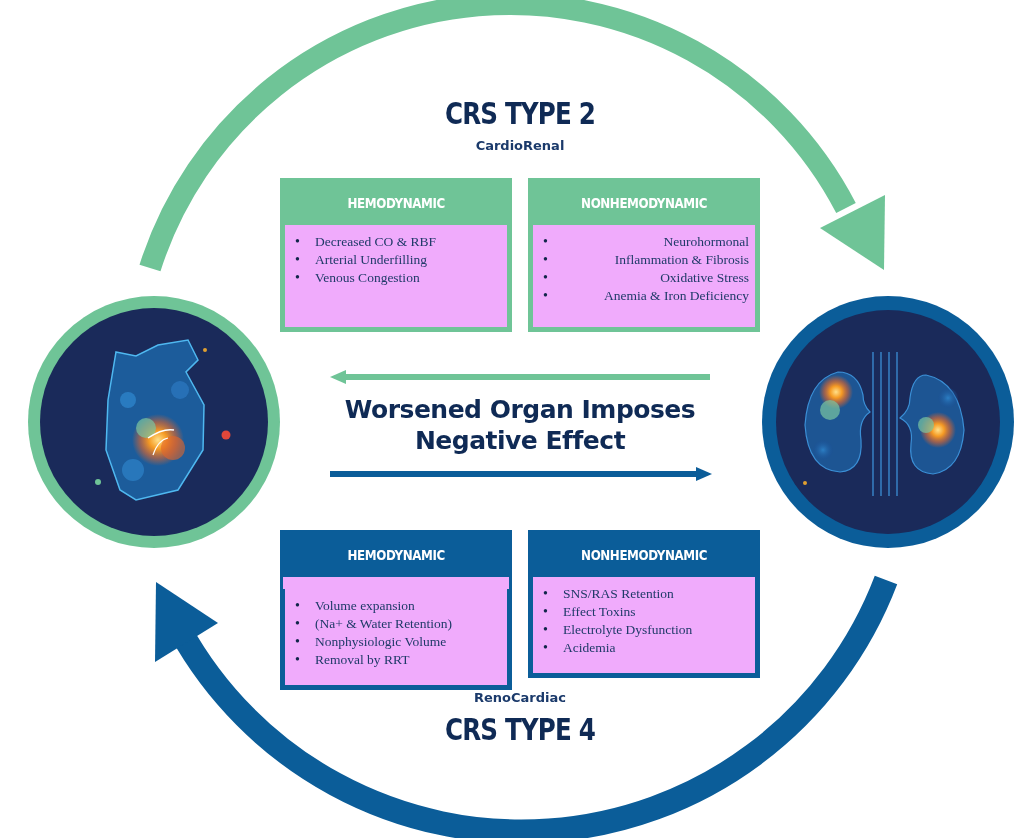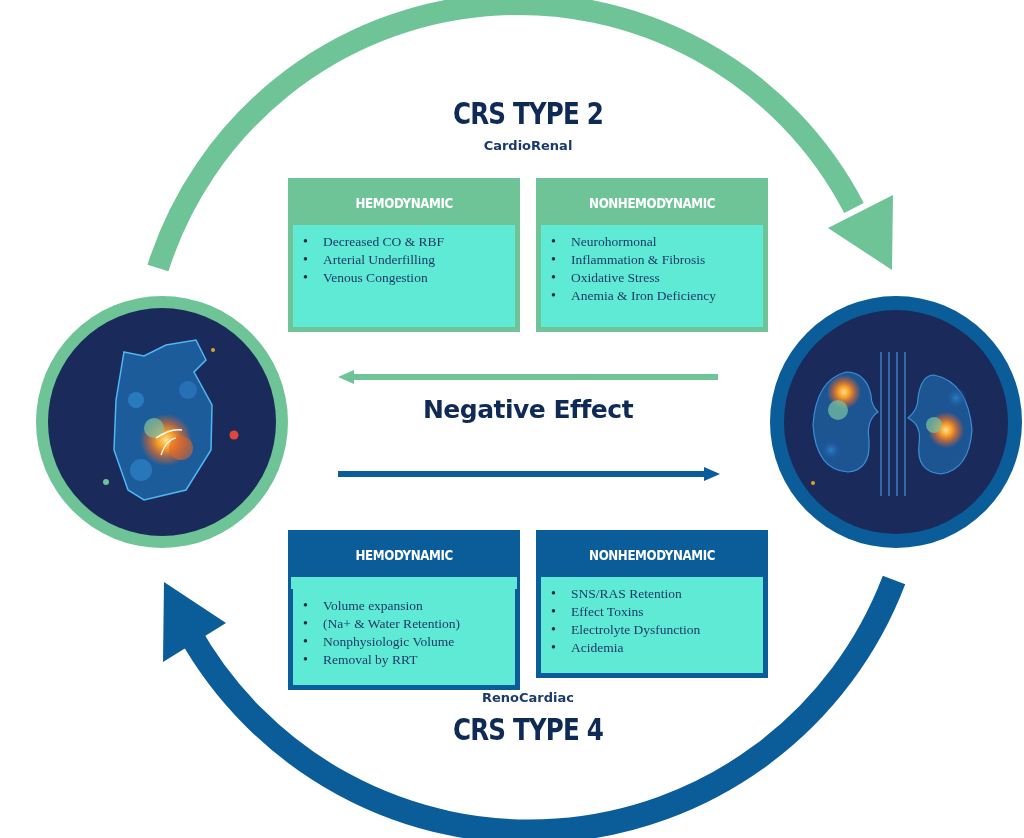--- a/index.html
+++ b/index.html
@@ -1,25 +1,25 @@
 <!DOCTYPE html>
 <html><head>
 <meta charset="utf-8">
 <style>
   html, body { margin:0; padding:0; background:#ffffff; }
   body { width:1024px; height:838px; position:relative; overflow:hidden;
          font-family:"Liberation Sans", sans-serif; }
-  #stage { position:absolute; left:16px; top:0; width:940px; height:838px; }
+  #stage { position:absolute; left:8px; top:0; width:940px; height:838px; }
   .abs { position:absolute; }
   .crs-title { position:absolute; left:0; width:1024px; text-align:center;
     font-family:"DejaVu Sans", sans-serif; font-weight:bold; color:#0f2a55;
     font-size:30px; letter-spacing:-1px; transform:scaleX(0.82); transform-origin:512px 0; }
   .crs-sub { position:absolute; left:0; width:1024px; text-align:center;
     font-family:"DejaVu Sans", sans-serif; font-weight:bold; color:#1b3a6b; font-size:13px; }
-  .box { position:absolute; width:232px; border:3px solid; box-sizing:border-box; background:#5eead4; }
+  .box { position:absolute; width:232px; border:3px solid; box-sizing:border-box; background:#f0abfc; }
   .box .hdr { height:44px; display:flex; align-items:center; justify-content:center;
     color:#fff; font-family:"DejaVu Sans", sans-serif; font-weight:bold; font-size:14px;
     letter-spacing:-0.5px; }
   .box .hdr span { display:inline-block; transform:scaleX(0.85); }
   .box ul { margin:0; padding:8px 6px 0 30px; list-style:none; border:2px solid; border-top:none; }
   .box li { position:relative; font-family:Liberation Serif, serif; font-size:13.5px;
     color:#1f3a68; line-height:18px; }
   .box li::before { content:"\2022"; position:absolute; left:-20px; color:#10254a; font-size:14px; }
   .green { border-color:#6fc497; }
   .green .hdr { background:#6fc497; }
@@ -111,29 +111,30 @@
     <ul style="height:94px;">
       <li>Decreased CO &amp; RBF</li>
       <li>Arterial Underfilling</li>
       <li>Venous Congestion</li>
     </ul>
   </div>
   <div class="box green" style="left:520px; top:178px;">
     <div class="hdr">
         <span>NONHEMODYNAMIC</span>
       </div>
-    <ul style="height:94px;">
+    <ul style="height:94px;text-align:right;">
       <li>Neurohormonal</li>
       <li>Inflammation &amp; Fibrosis</li>
       <li>Oxidative Stress</li>
       <li>Anemia &amp; Iron Deficiency</li>
     </ul>
   </div>
 
   <div class="center-text" style="top:394px;">
+    <div>Worsened Organ Imposes</div>
     <div>Negative Effect</div>
   </div>
 
   <div class="box blue" style="left:272px; top:530px;">
     <div class="hdr">
         <span>HEMODYNAMIC</span>
       </div>
     <ul style="height:88px;margin-top:12px;">
       <li>Volume expansion</li>
       <li>(Na+ &amp; Water Retention)</li>

